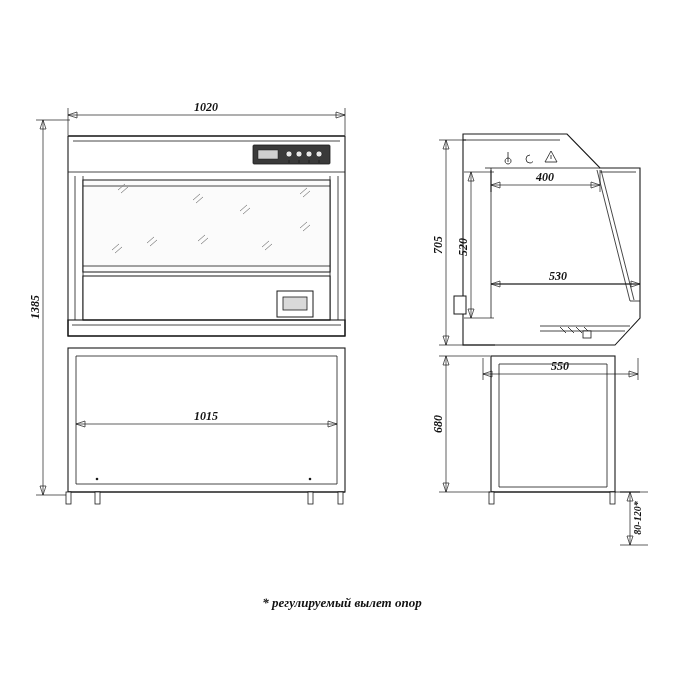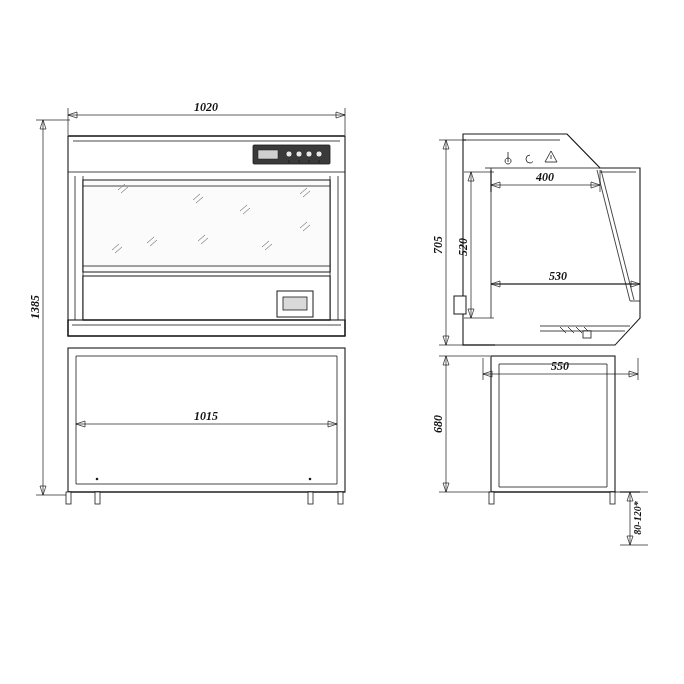--- a/index.html
+++ b/index.html
@@ -268,13 +268,14 @@
 
     <text class="dim-text" x="558" y="280" text-anchor="middle">530</text>
 
     <text class="dim-text" x="560" y="370" text-anchor="middle">550</text>
 
     <text class="dim-text" x="442" y="424" text-anchor="middle" transform="rotate(-90 442 424)">680</text>
 
     <text class="dim-text-sm" x="641" y="518" text-anchor="middle" transform="rotate(-90 641 518)">80-120*</text>
   </svg>
 
+  <div class="note">* регулируемый вылет опор</div>
 </div>
 
 </body></html>

